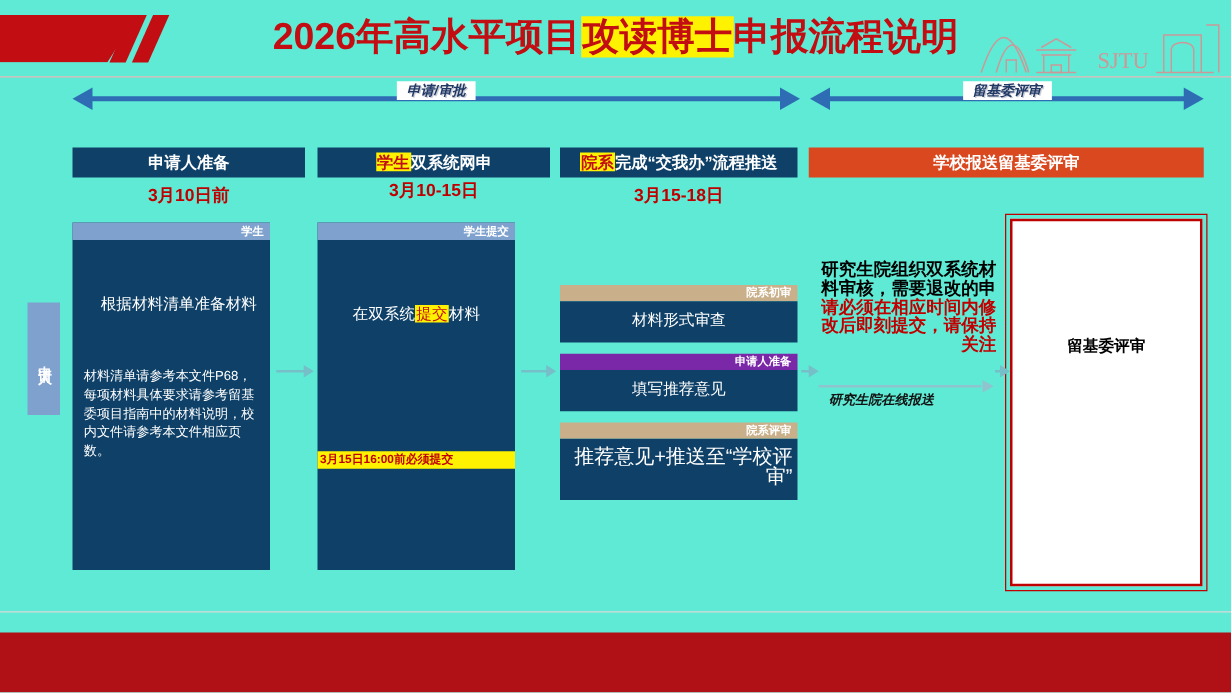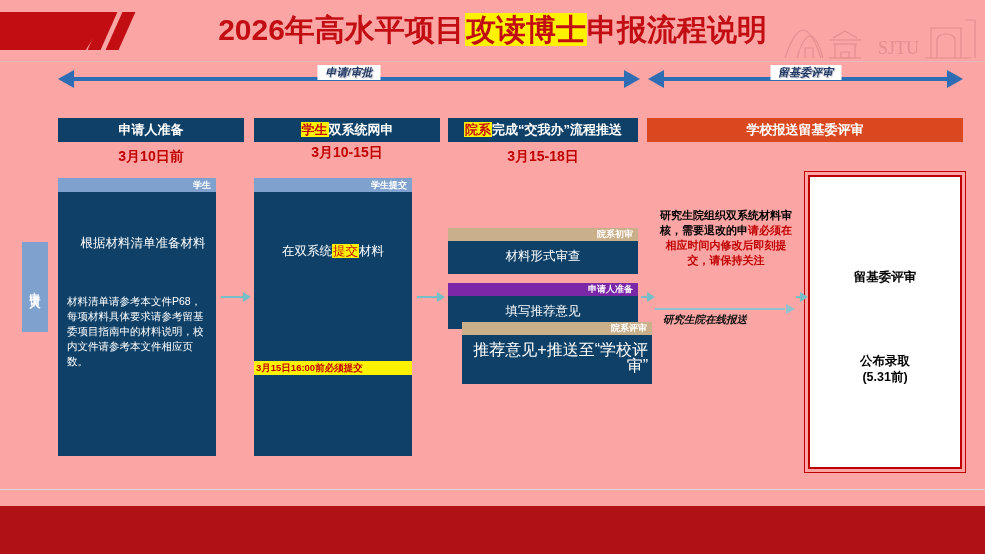--- a/index.html
+++ b/index.html
@@ -3,21 +3,21 @@
 <meta charset="utf-8">
 <style>
   html,body{margin:0;padding:0;}
   body{
     width:985px;height:554px;
     background:#ffffff;
     font-family:"Liberation Sans","DejaVu Sans",sans-serif;
     overflow:hidden;
     position:relative;
   }
-  .slide{position:relative;width:985px;height:542px;background:#fca5a5;}
+  .slide{position:relative;width:985px;height:542px;background:#5eead4;}
 
   
   .header{position:absolute;left:0;top:0;width:985px;height:62px;}
   .hdr-mark{position:absolute;left:0;top:12px;width:110px;height:38px;
     background:#C20E12;
     clip-path:polygon(0 0, 100% 0, 78% 100%, 0 100%);}
   .hdr-slash{position:absolute;top:12px;height:38px;width:13px;background:#C20E12;
     transform:skewX(-24deg);}
   .hdr-slash.s1{left:96px;}
   .hdr-slash.s2{left:114px;}
@@ -87,26 +87,26 @@
   
   .stackblk{position:absolute;left:448px;width:190px;}
   .stackblk .sh{height:13px;line-height:13px;color:#fff;font-size:9px;font-weight:bold;
     text-align:right;padding-right:5px;}
   .stackblk .sh.tan{background:#C9B08A;}
   .stackblk .sh.purple{background:#7B28A8;}
   .stackblk .sb{background:#0E4068;color:#fff;font-size:12.5px;text-align:center;
     line-height:16px;padding:7px 4px 10px 4px;}
   #blk-prelim{top:228px;}
   #blk-advisor{top:283px;}
-  #blk-dept{top:322px;margin-left:14px;}
+  #blk-dept{top:338px;}
   #blk-dept .sb{font-size:16px;text-align:right;}
 
   
   #grad-note{position:absolute;left:655px;top:208px;width:142px;
-    font-size:11px;font-weight:bold;line-height:15px;color:#000;text-align:center;}
+    font-size:14px;font-weight:bold;line-height:15px;color:#000;text-align:right;}
   #grad-note .red{color:#C00000;}
   #grad-arrow{position:absolute;left:655px;top:304px;width:140px;height:10px;}
   #grad-arrow .ln{position:absolute;left:0;top:4px;width:130px;height:2px;background:#8FC4CE;}
   #grad-arrow .tp{position:absolute;right:0;top:0;width:0;height:0;
     border-top:5px solid transparent;border-bottom:5px solid transparent;
     border-left:9px solid #8FC4CE;}
   #grad-online{position:absolute;left:663px;top:313px;width:140px;
     font-size:10.5px;font-style:italic;font-weight:bold;color:#111;text-align:left;}
 
   
@@ -227,24 +227,20 @@
 
   <div id="grad-note"><span>研究生院组织双系统材料审核，需要退改的申</span><span class="red">请必须在相应时间内修改后即刻提交，请保持关注</span></div>
   <div id="grad-arrow">
     <div class="ln"></div>
     <div class="tp"></div>
   </div>
   <div id="grad-online">研究生院在线报送</div>
 
   <div id="final-box">
     <div class="t1">留基委评审</div>
-    <div class="t2">
-      <div>公布录取</div>
-      <div>(5.31前)</div>
-    </div>
   </div>
 
   <div class="conn" id="conn-1">
     <div class="ln"></div>
     <div class="tp"></div>
   </div>
   <div class="conn" id="conn-2">
     <div class="ln"></div>
     <div class="tp"></div>
   </div>

